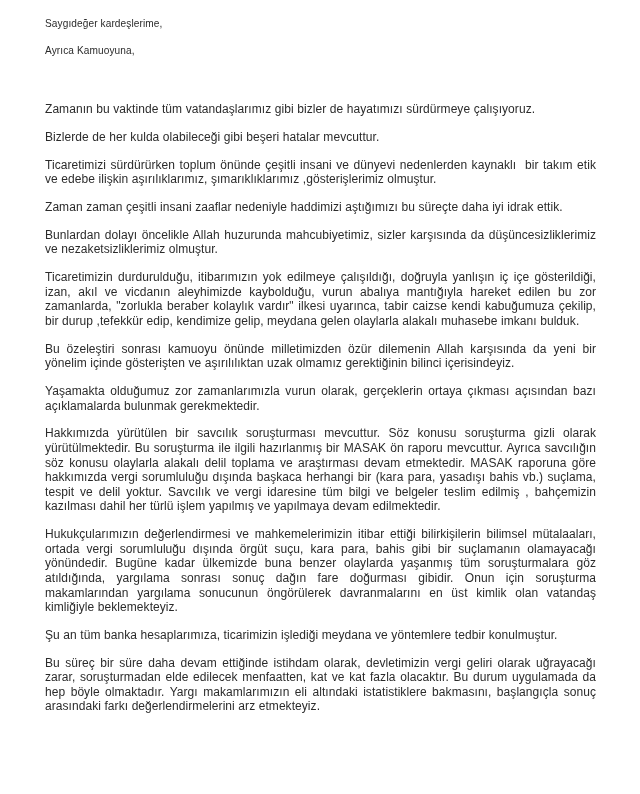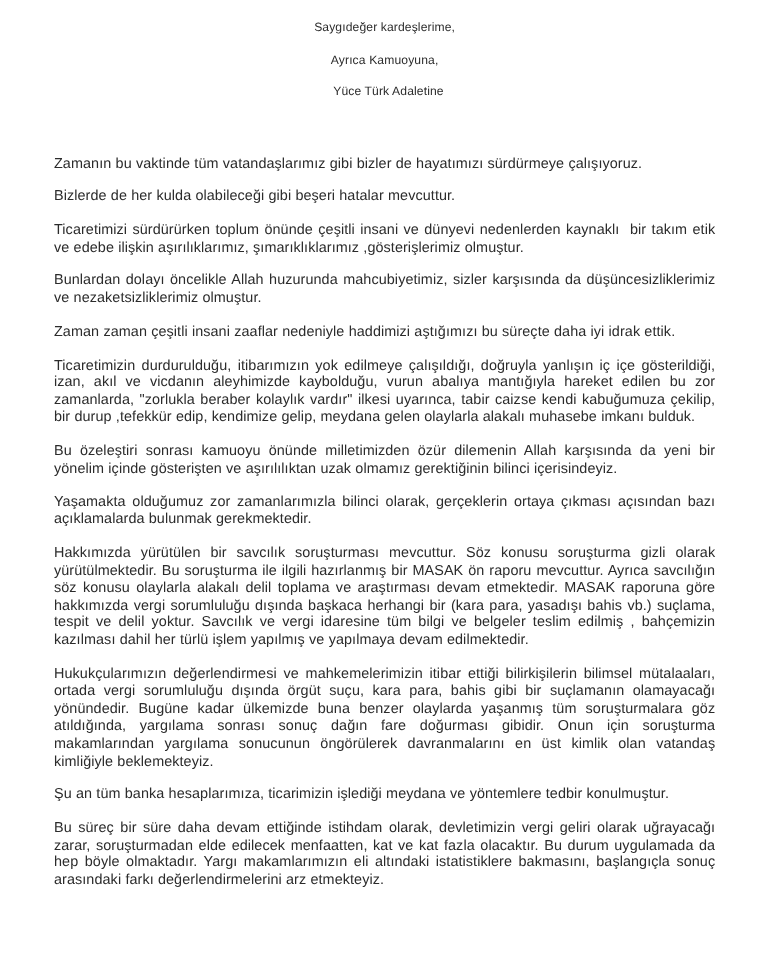--- a/index.html
+++ b/index.html
@@ -25,21 +25,20 @@
   .content {
     position: absolute;
     left: 45px;
     top: 0;
     width: 551px;
   }
 
   
   .salutation-block {
     padding-top: 18px;
-    text-align: center;
   }
 
   .salutation-line {
     font-size: 10.1px;
     line-height: 12px;
     color: #2b2b2b;
     margin: 0 0 14.5px 0;
     white-space: pre-wrap;
     letter-spacing: 0.01em;
   }
@@ -76,32 +75,31 @@
 </style>
 </head>
 <body>
 
 <div class="page">
   <div class="content">
 
     <div class="salutation-block">
       <p class="salutation-line">Saygıdeğer kardeşlerime,</p>
       <p class="salutation-line">Ayrıca Kamuoyuna,</p>
-      <p class="salutation-line indented"> Yüce Türk Adaletine</p>
     </div>
 
     <div class="body-block">
       <p class="para single">Zamanın bu vaktinde tüm vatandaşlarımız gibi bizler de hayatımızı sürdürmeye çalışıyoruz.</p>
       <p class="para single">Bizlerde de her kulda olabileceği gibi beşeri hatalar mevcuttur.</p>
       <p class="para">Ticaretimizi sürdürürken toplum önünde çeşitli insani ve dünyevi nedenlerden kaynaklı  bir takım etik ve edebe ilişkin aşırılıklarımız, şımarıklıklarımız ,gösterişlerimiz olmuştur.</p>
+      <p class="para single">Zaman zaman çeşitli insani zaaflar nedeniyle haddimizi aştığımızı bu süreçte daha iyi idrak ettik.</p>
       <p class="para">Bunlardan dolayı öncelikle Allah huzurunda mahcubiyetimiz, sizler karşısında da düşüncesizliklerimiz ve nezaketsizliklerimiz olmuştur.</p>
-      <p class="para single">Zaman zaman çeşitli insani zaaflar nedeniyle haddimizi aştığımızı bu süreçte daha iyi idrak ettik.</p>
       <p class="para">Ticaretimizin durdurulduğu, itibarımızın yok edilmeye çalışıldığı, doğruyla yanlışın iç içe gösterildiği, izan, akıl ve vicdanın aleyhimizde kaybolduğu, vurun abalıya mantığıyla hareket edilen bu zor zamanlarda, "zorlukla beraber kolaylık vardır" ilkesi uyarınca, tabir caizse kendi kabuğumuza çekilip, bir durup ,tefekkür edip, kendimize gelip, meydana gelen olaylarla alakalı muhasebe imkanı bulduk.</p>
       <p class="para">Bu özeleştiri sonrası kamuoyu önünde milletimizden özür dilemenin Allah karşısında da yeni bir yönelim içinde gösterişten ve aşırılılıktan uzak olmamız gerektiğinin bilinci içerisindeyiz.</p>
-      <p class="para">Yaşamakta olduğumuz zor zamanlarımızla bilinci olarak, gerçeklerin ortaya çıkması açısından bazı açıklamalarda bulunmak gerekmektedir.</p>
+      <p class="para">Yaşamakta olduğumuz zor zamanlarımızla vurun olarak, gerçeklerin ortaya çıkması açısından bazı açıklamalarda bulunmak gerekmektedir.</p>
       <p class="para">Hakkımızda yürütülen bir savcılık soruşturması mevcuttur. Söz konusu soruşturma gizli olarak yürütülmektedir. Bu soruşturma ile ilgili hazırlanmış bir MASAK ön raporu mevcuttur. Ayrıca savcılığın söz konusu olaylarla alakalı delil toplama ve araştırması devam etmektedir. MASAK raporuna göre hakkımızda vergi sorumluluğu dışında başkaca herhangi bir (kara para, yasadışı bahis vb.) suçlama, tespit ve delil yoktur. Savcılık ve vergi idaresine tüm bilgi ve belgeler teslim edilmiş , bahçemizin kazılması dahil her türlü işlem yapılmış ve yapılmaya devam edilmektedir.</p>
       <p class="para">Hukukçularımızın değerlendirmesi ve mahkemelerimizin itibar ettiği bilirkişilerin bilimsel mütalaaları, ortada vergi sorumluluğu dışında örgüt suçu, kara para, bahis gibi bir suçlamanın olamayacağı yönündedir. Bugüne kadar ülkemizde buna benzer olaylarda yaşanmış tüm soruşturmalara göz atıldığında, yargılama sonrası sonuç dağın fare doğurması gibidir. Onun için soruşturma makamlarından yargılama sonucunun öngörülerek davranmalarını en üst kimlik olan vatandaş kimliğiyle beklemekteyiz.</p>
       <p class="para single">Şu an tüm banka hesaplarımıza, ticarimizin işlediği meydana ve yöntemlere tedbir konulmuştur.</p>
       <p class="para">Bu süreç bir süre daha devam ettiğinde istihdam olarak, devletimizin vergi geliri olarak uğrayacağı zarar, soruşturmadan elde edilecek menfaatten, kat ve kat fazla olacaktır. Bu durum uygulamada da hep böyle olmaktadır. Yargı makamlarımızın eli altındaki istatistiklere bakmasını, başlangıçla sonuç arasındaki farkı değerlendirmelerini arz etmekteyiz.</p>
     </div>
 
   </div>
 </div>
 
 </body></html>

